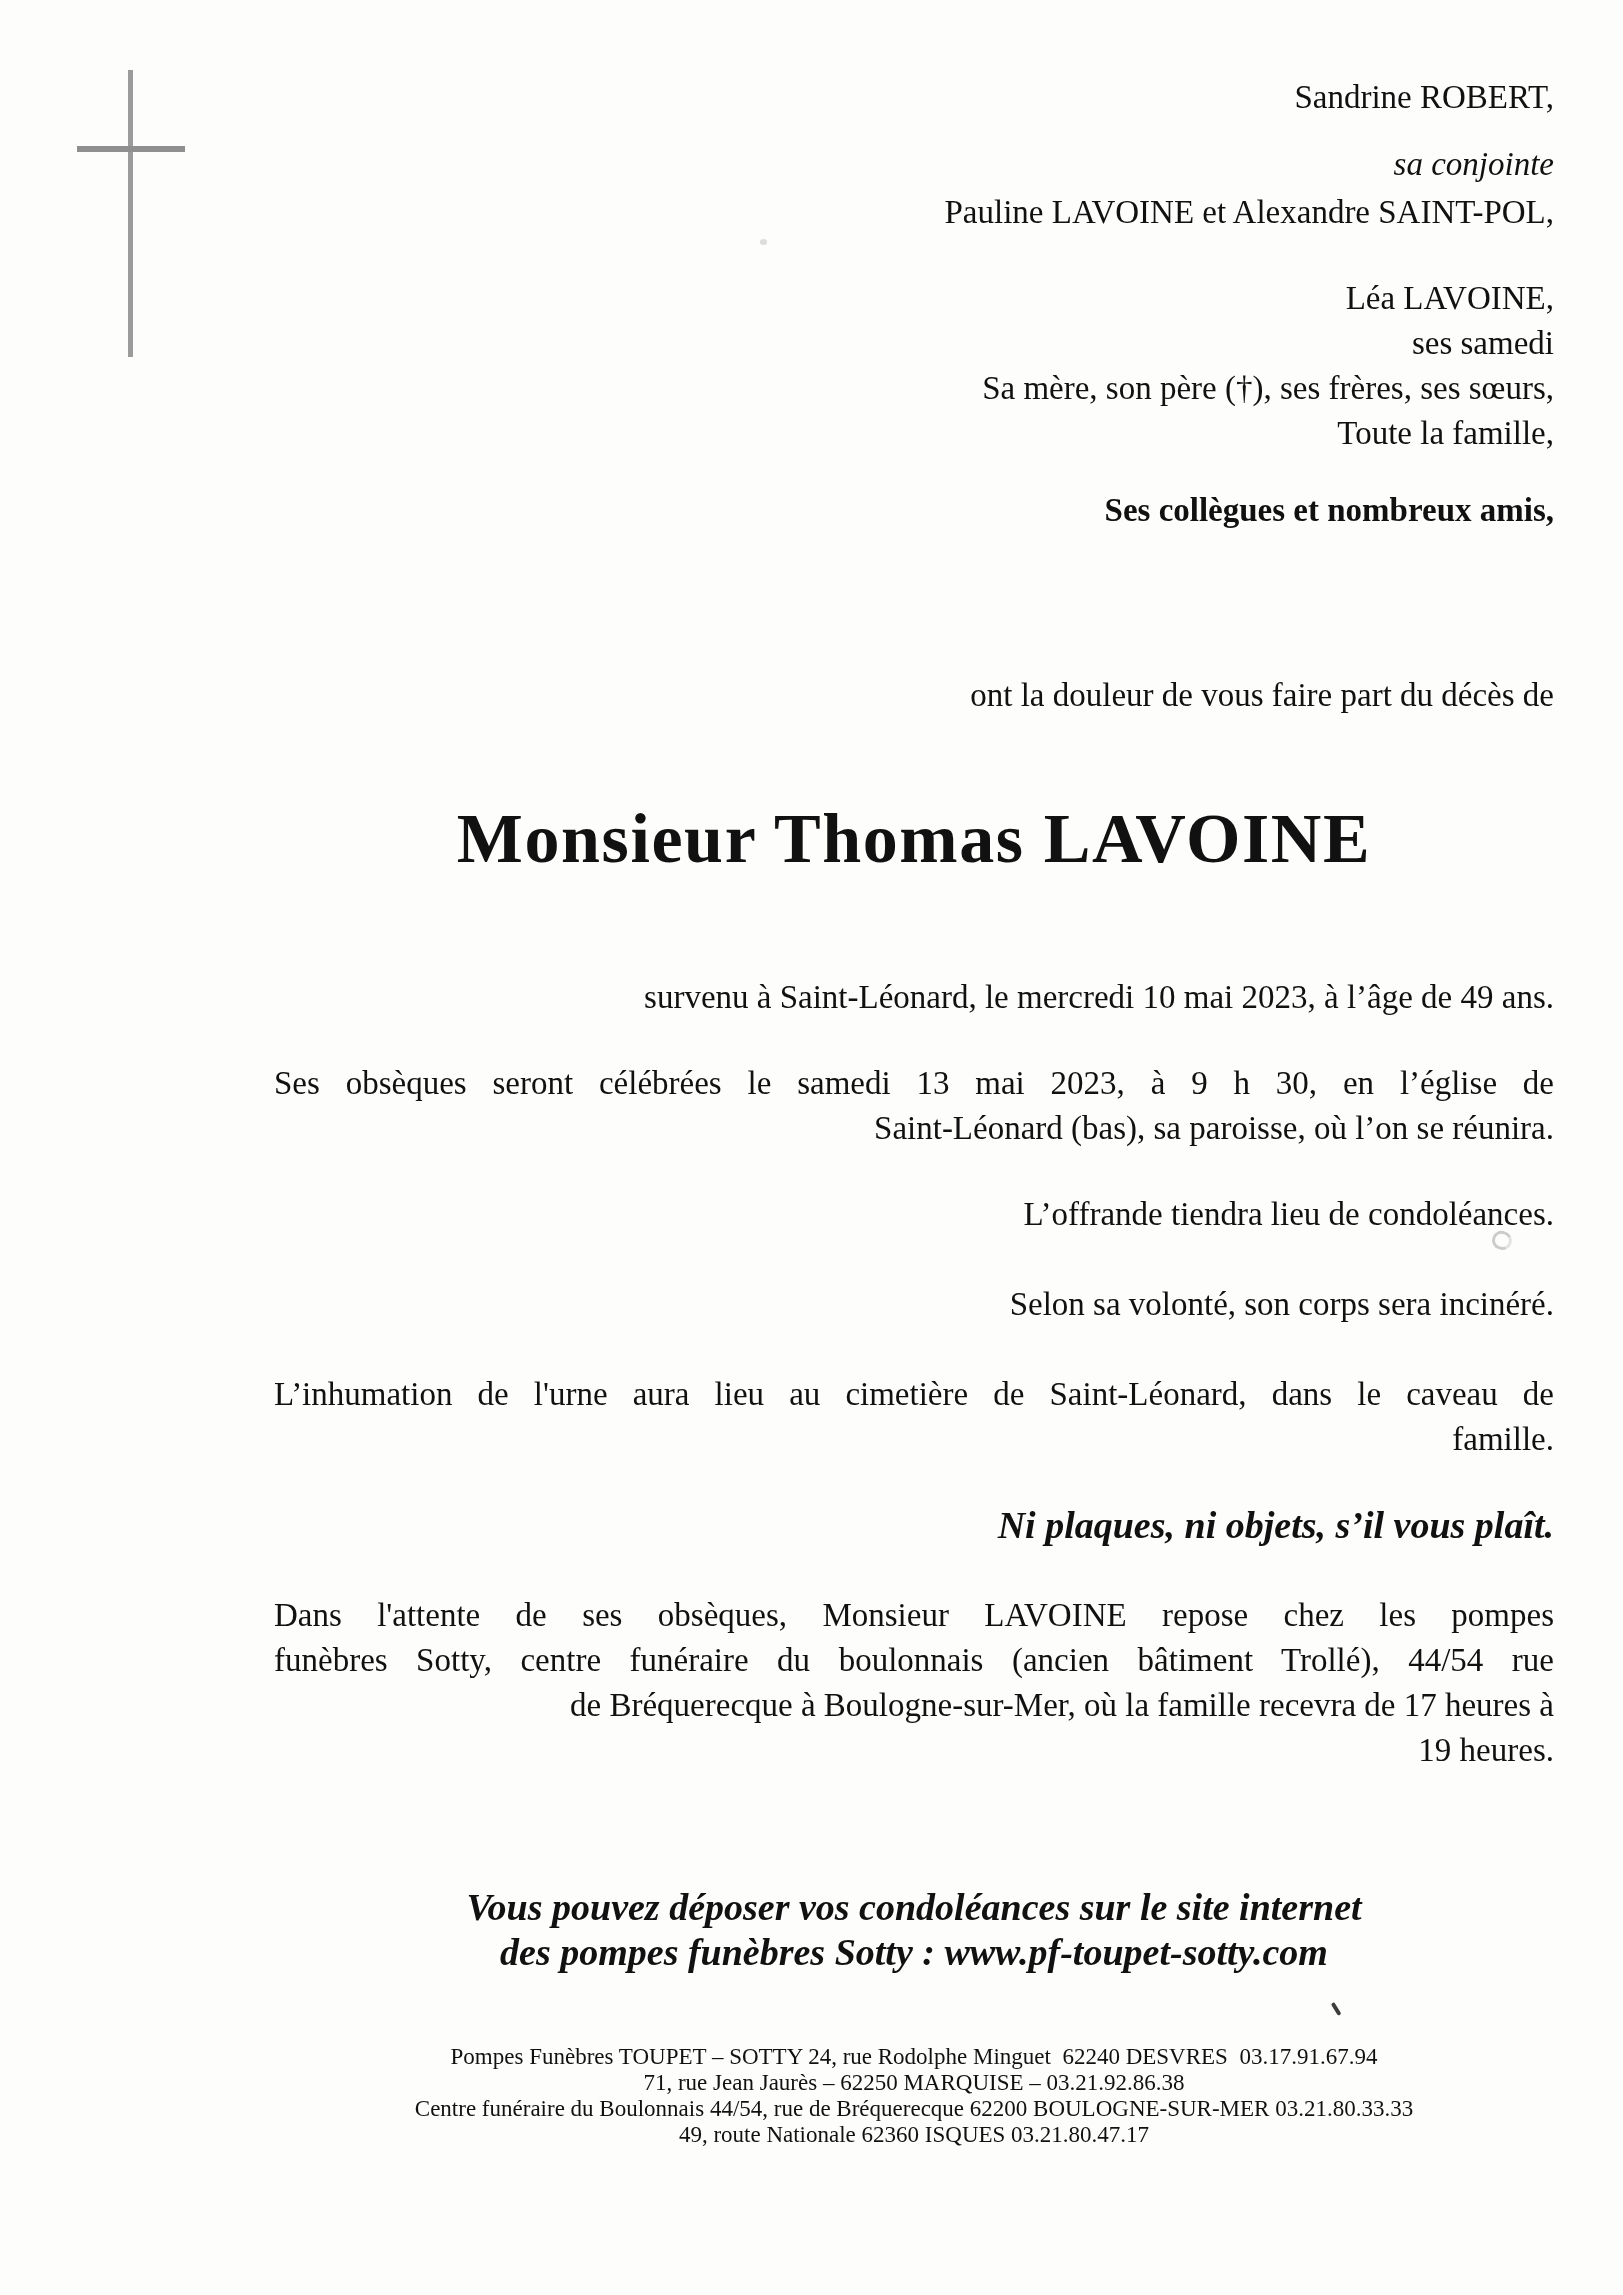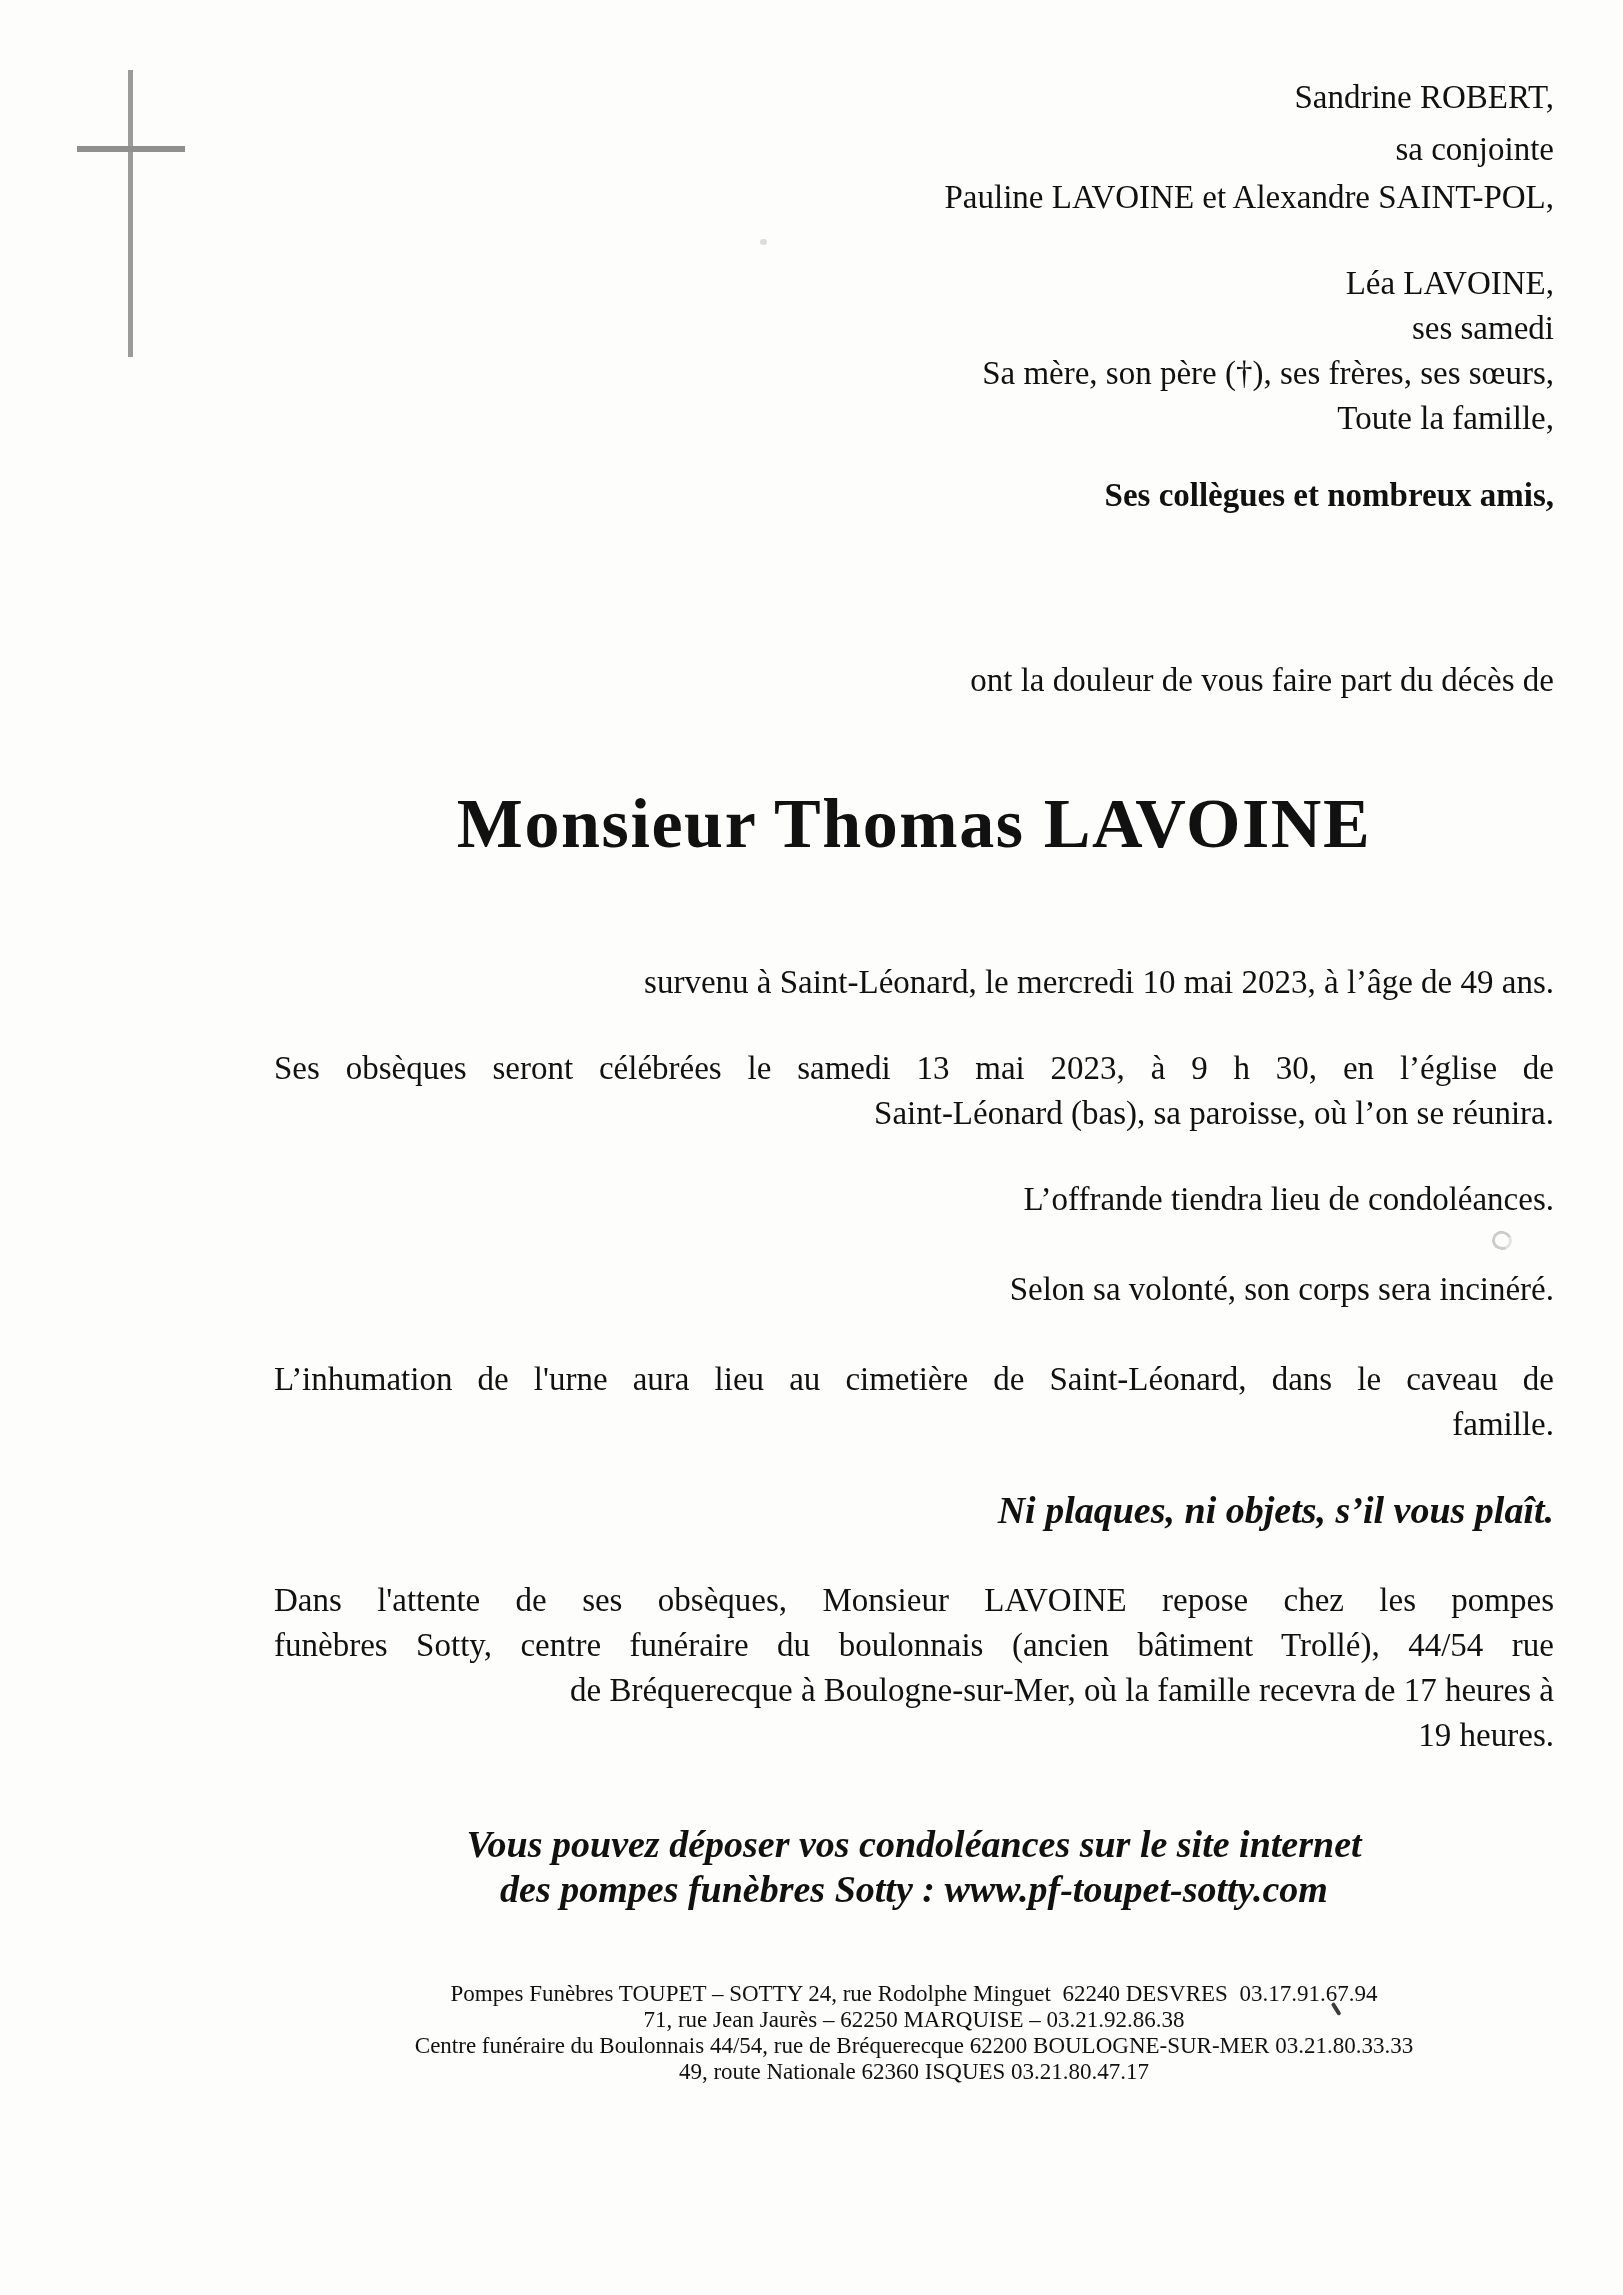--- a/index.html
+++ b/index.html
@@ -57,21 +57,21 @@
   }
   .wrapline { white-space: normal; margin-left: 8px; }
   .right  { text-align: right; }
   .stretch {
     white-space: normal;
     text-align: justify;
     text-align-last: justify;
   }
 
   .mt-first   { margin-top: 75px; }
-  .mt-6       { margin-top: 7px; }
+  .mt-6       { margin-top: 22px; font-style: italic; }
   .mt-4       { margin-top: 3.2px; }
   .mt-52      { margin-top: 41px; }
   .mt-40      { margin-top: 32px; font-weight: bold; }
   .mt-56      { margin-top: 45px; }
   .mt-116     { margin-top: 92px; }
   .mt-176     { margin-top: 140px; }
 
   .title-line {
     margin-top: 77px;
     font-size: 70px;
@@ -83,21 +83,21 @@
   }
 
   .notice-line {
     font-size: 38px;
     line-height: 45px;
     font-weight: bold;
     font-style: italic;
     white-space: pre;
   }
   .no-plaques { margin-top: 41px; }
-  .condolence-1 { margin-top: 64px; text-align: center; }
+  .condolence-1 { margin-top: 112px; text-align: center; }
   .condolence-2 { text-align: center; }
 
   .footer-block { margin-top: 69px; }
   .footer-line {
     font-size: 23px;
     line-height: 26px;
     text-align: center;
     white-space: pre;
   }
 </style>

